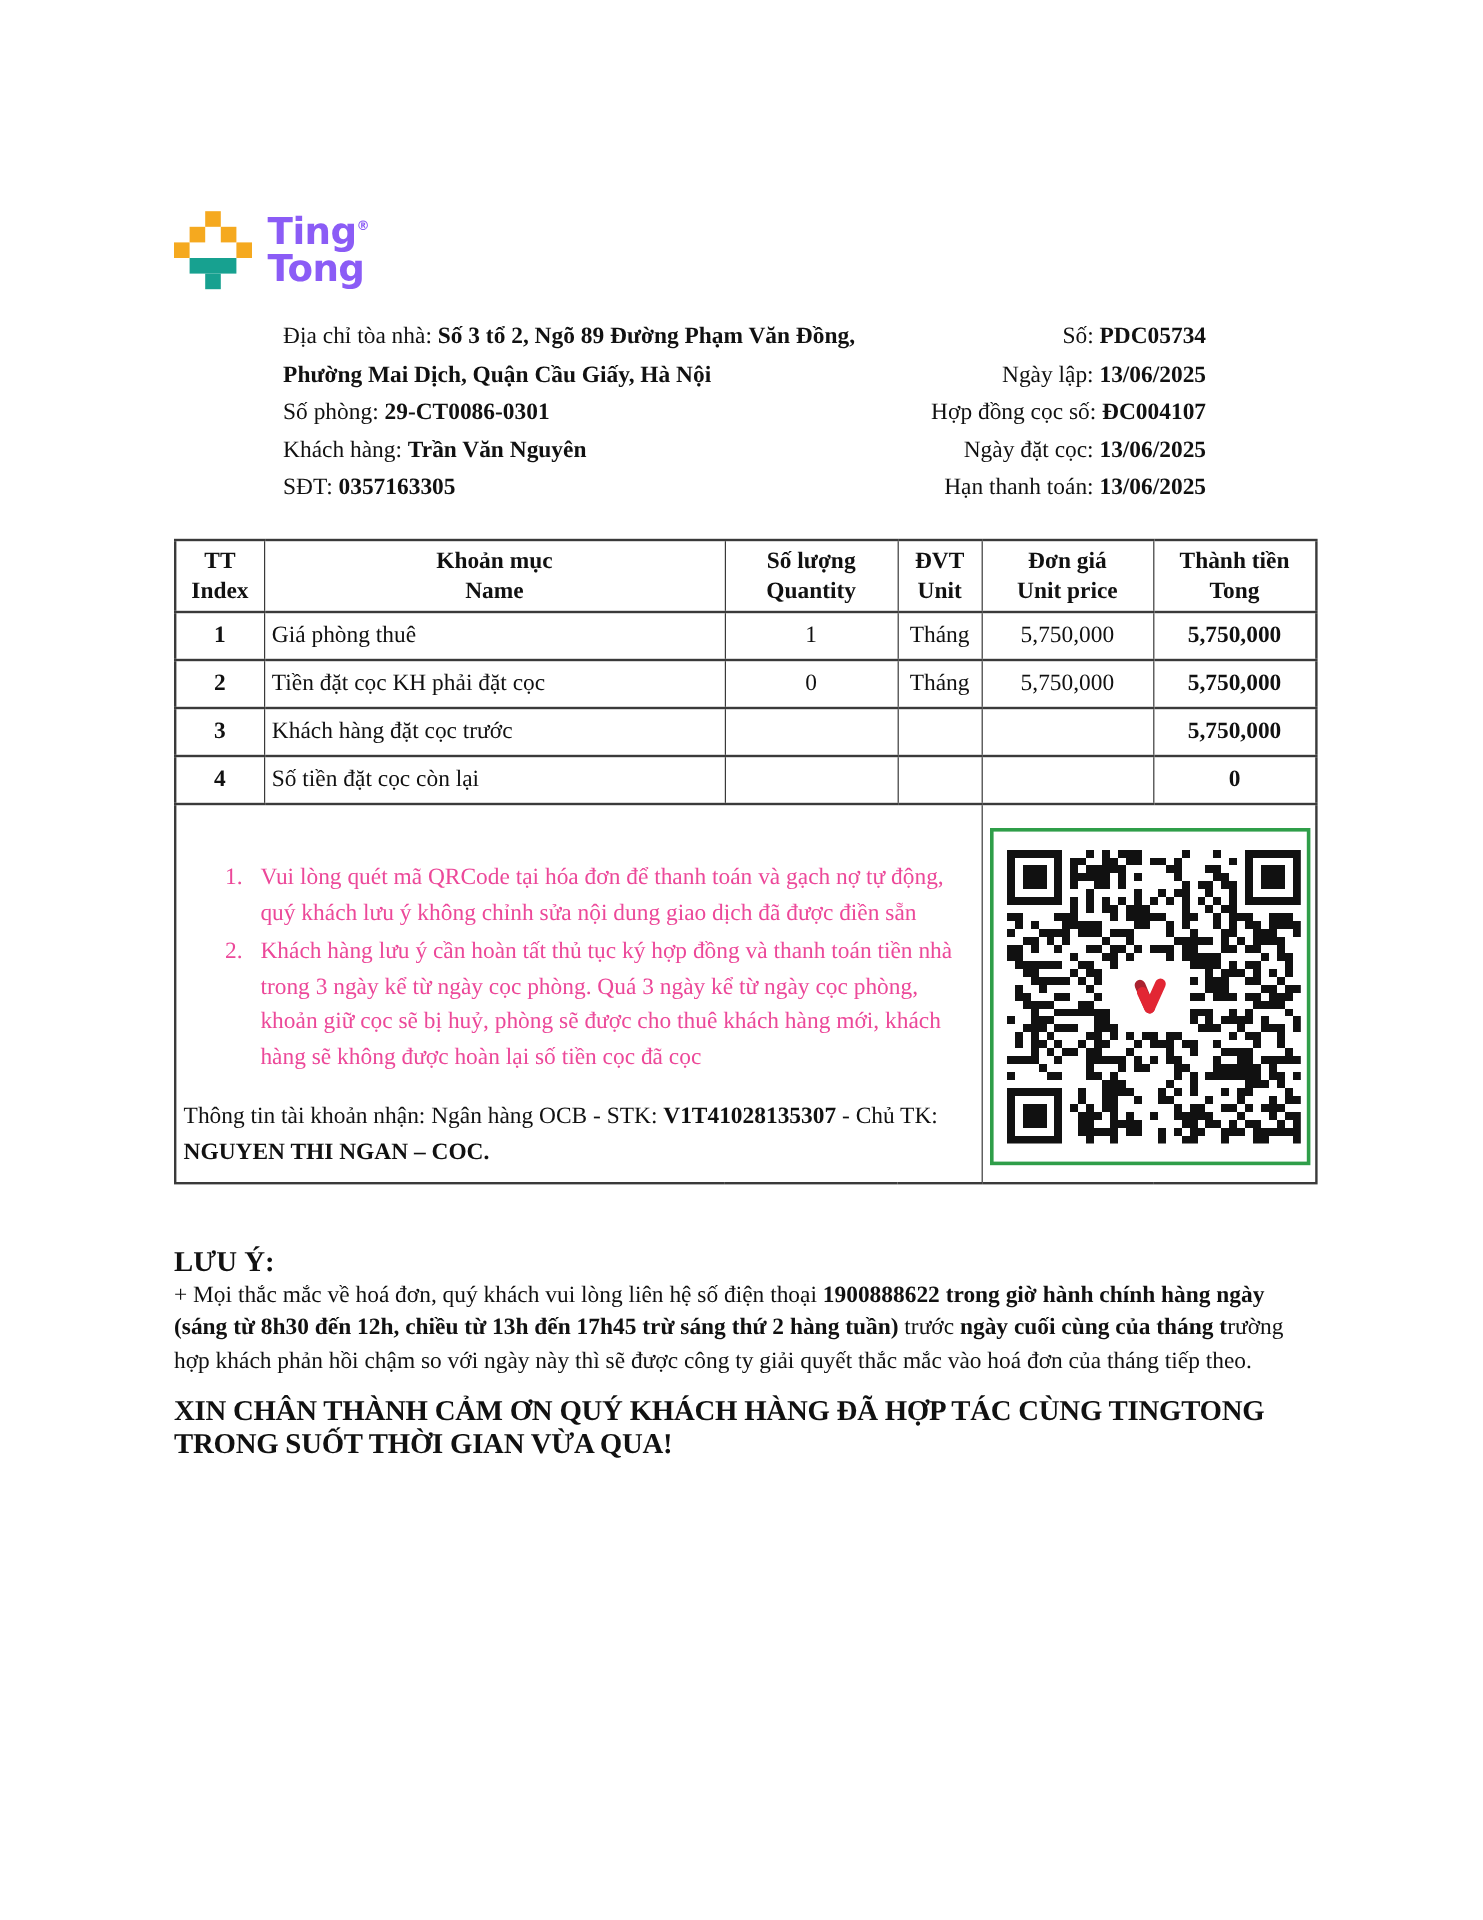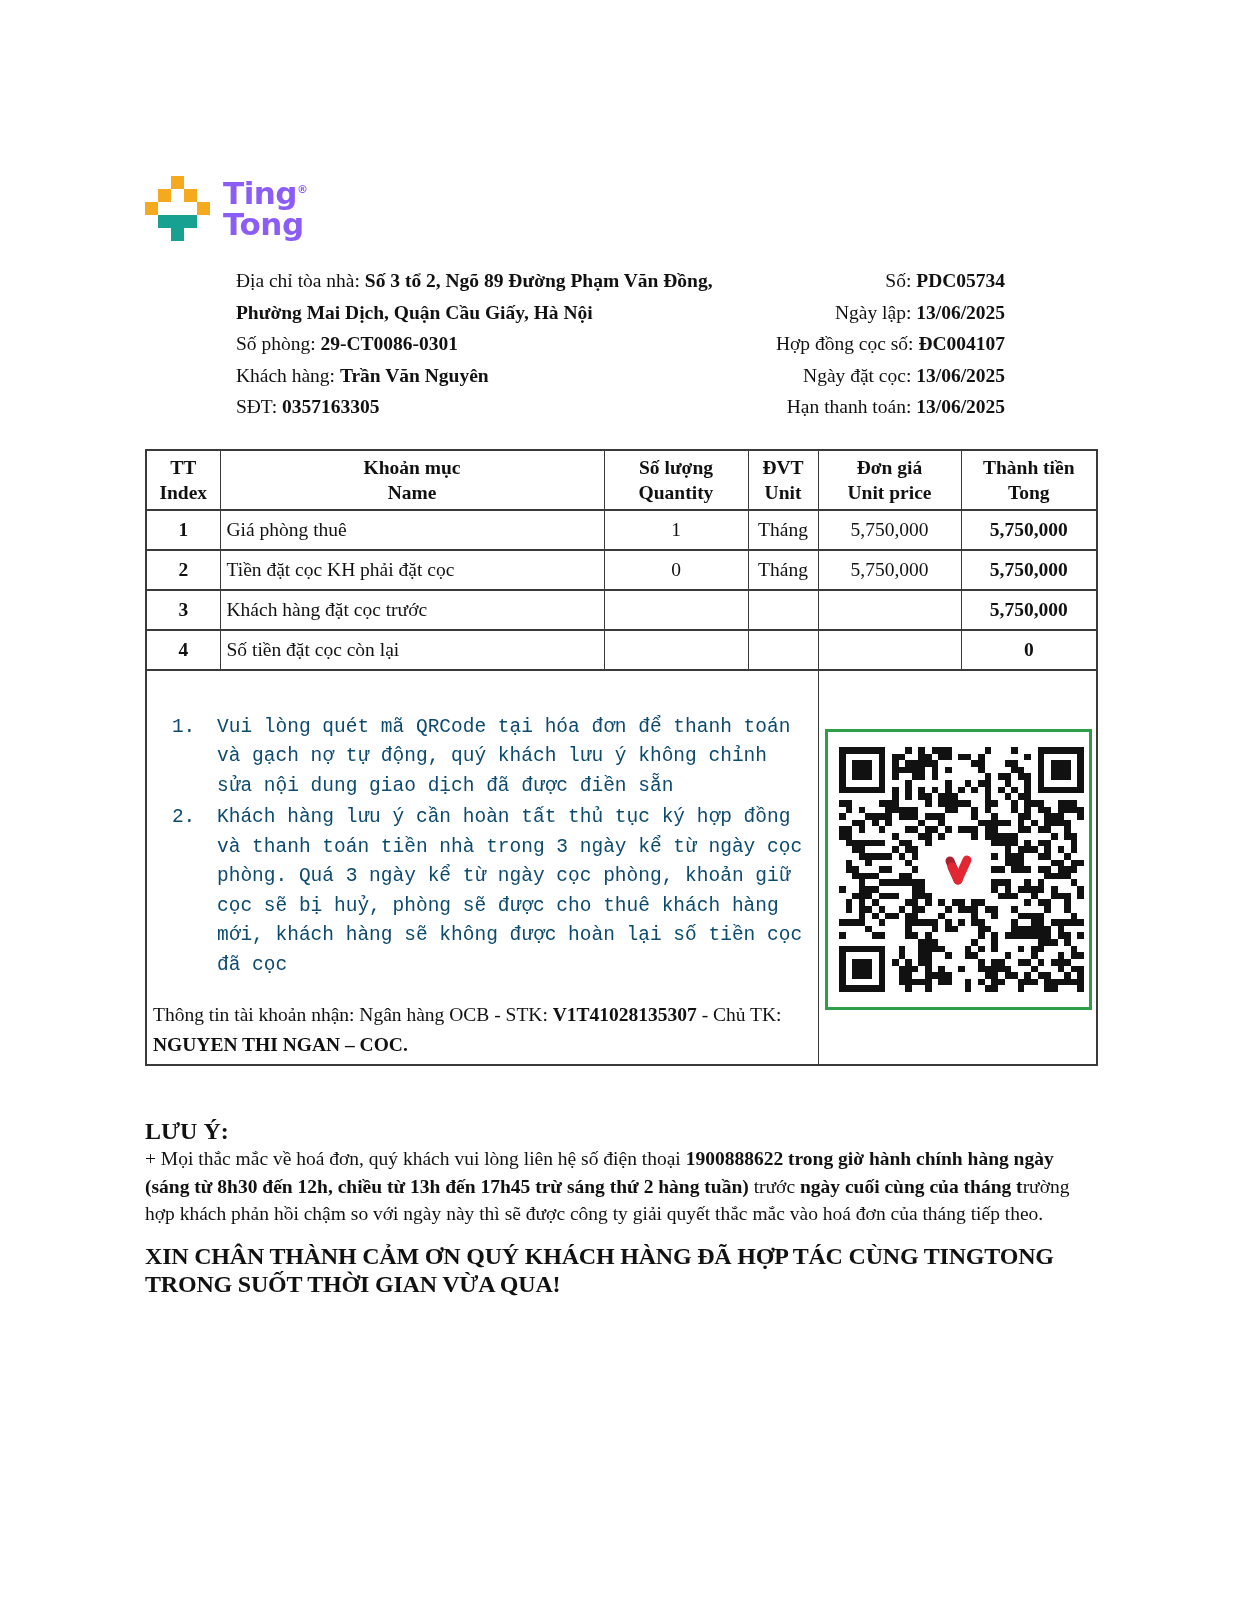--- a/index.html
+++ b/index.html
@@ -61,22 +61,22 @@
   th.h { font-weight:bold; height:53px; line-height:25px; }
   td.ct { text-align:center; }
   td.nm { text-align:left; padding-left:13px; }
   td.bd { font-weight:bold; text-align:center; }
   tr.r { height:40px; }
   td.words-cell { font-style:italic; padding:9px 6px 9px 10px; }
   td.notes-left { vertical-align:top; height:316px; padding:0 10px 0 8px; }
   td.notes-right { vertical-align:top; padding:4px; }
 
   ol.red-list {
-    color:#0c4a6e; margin:38px 4px 0 28px; padding-left:26px;
-    line-height:29.5px; font-size:19.5px;font-family:Liberation Mono, monospace;
+    color:#ec4899; margin:38px 4px 0 28px; padding-left:26px;
+    line-height:29.5px; font-size:19.5px;
   }
   ol.red-list li { padding-left:10px; margin-bottom:2px; }
   .bank-info { margin-top:20px; line-height:30px; font-size:19.5px; }
 
   
   .qr-frame {
     width:267px; height:281px; border:3px solid #2f9e49;
     margin:5px auto 0 auto; background:#fff; position:relative;
     padding:15px 11px;
   }

